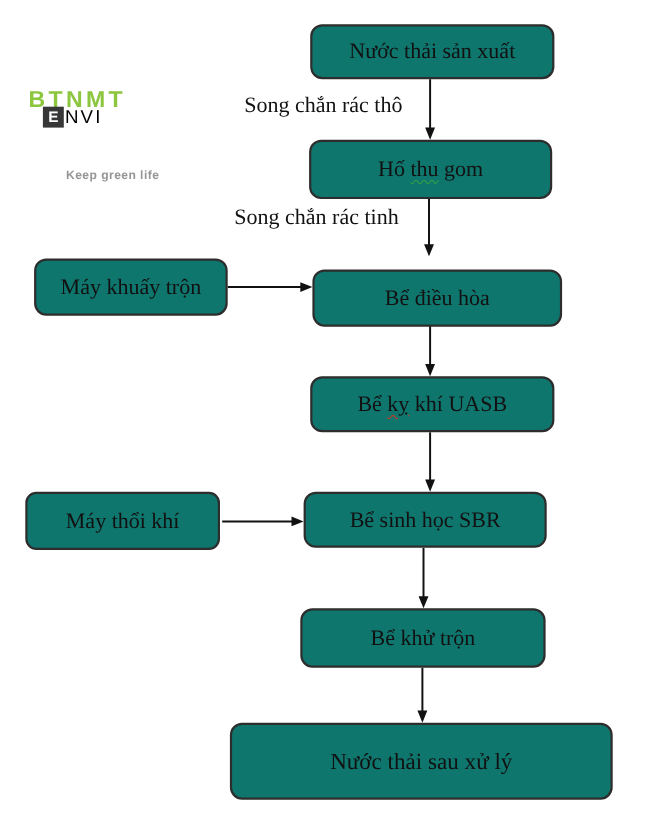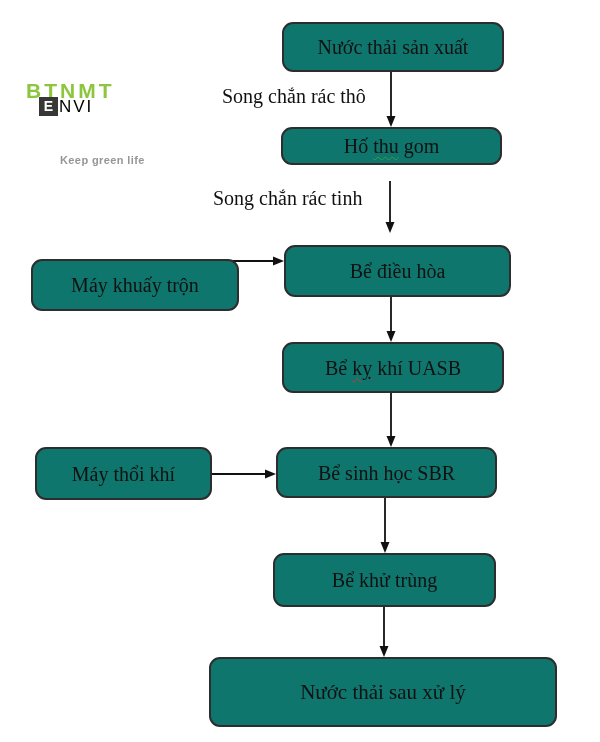--- a/index.html
+++ b/index.html
@@ -9,28 +9,28 @@
   }
   .arrows{position:absolute;left:0;top:0;width:600px;height:742px;pointer-events:none;}
   .node{
     position:absolute;box-sizing:border-box;background:#0f766e;
     border:2px solid #2d2d2d;border-radius:11px;
     display:flex;align-items:center;justify-content:center;text-align:center;
     font-size:20px;line-height:24px;
   }
   .node .lbl{display:inline-block;}
   .n1{left:282px;top:22px;width:222px;height:50px;}
-  .n2{left:281px;top:127px;width:221px;height:38px;}
+  .n2{left:281px;top:127px;width:221px;height:54px;}
   .n3{left:284px;top:245px;width:227px;height:52px;}
   .n4{left:282px;top:342px;width:222px;height:51px;justify-content:center;}
   .n5{left:276px;top:447px;width:221px;height:51px;}
   .n6{left:273px;top:553px;width:223px;height:54px;}
   .n7{left:209px;top:657px;width:348px;height:70px;flex-direction:column;font-size:21px;line-height:26px;gap:21px;}
-  .side1{left:31px;top:235px;width:208px;height:52px;margin-top:24px;}
-  .side2{left:35px;top:447px;width:177px;height:53px;}
+  .side1{left:31px;top:235px;width:176px;height:52px;}
+  .side2{left:23px;top:447px;width:177px;height:53px;border-radius:10px;}
   .edge-label{position:absolute;font-size:20px;white-space:nowrap;}
   .el1{left:222px;top:85px;}
   .el2{left:213px;top:187px;}
   .sq-green{
     text-decoration:underline wavy #2f9e44;
     text-decoration-thickness:1px;text-underline-offset:3px;
   }
   .sq-red{
     text-decoration:underline wavy #c0392b;
     text-decoration-thickness:1px;text-underline-offset:3px;
@@ -123,20 +123,20 @@
 
   <div class="node side2">
     <span class="lbl">Máy thổi khí</span>
   </div>
 
   <div class="node n5">
     <span class="lbl">Bể sinh học SBR</span>
   </div>
 
   <div class="node n6">
-    <span class="lbl">Bể khử trùng</span>
+    <span class="lbl">Bể khử trộn</span>
   </div>
 
   <div class="node n7">
     <span class="lbl">Nước thải sau xử lý</span>
   </div>
 
 </div>
 
 </body></html>

